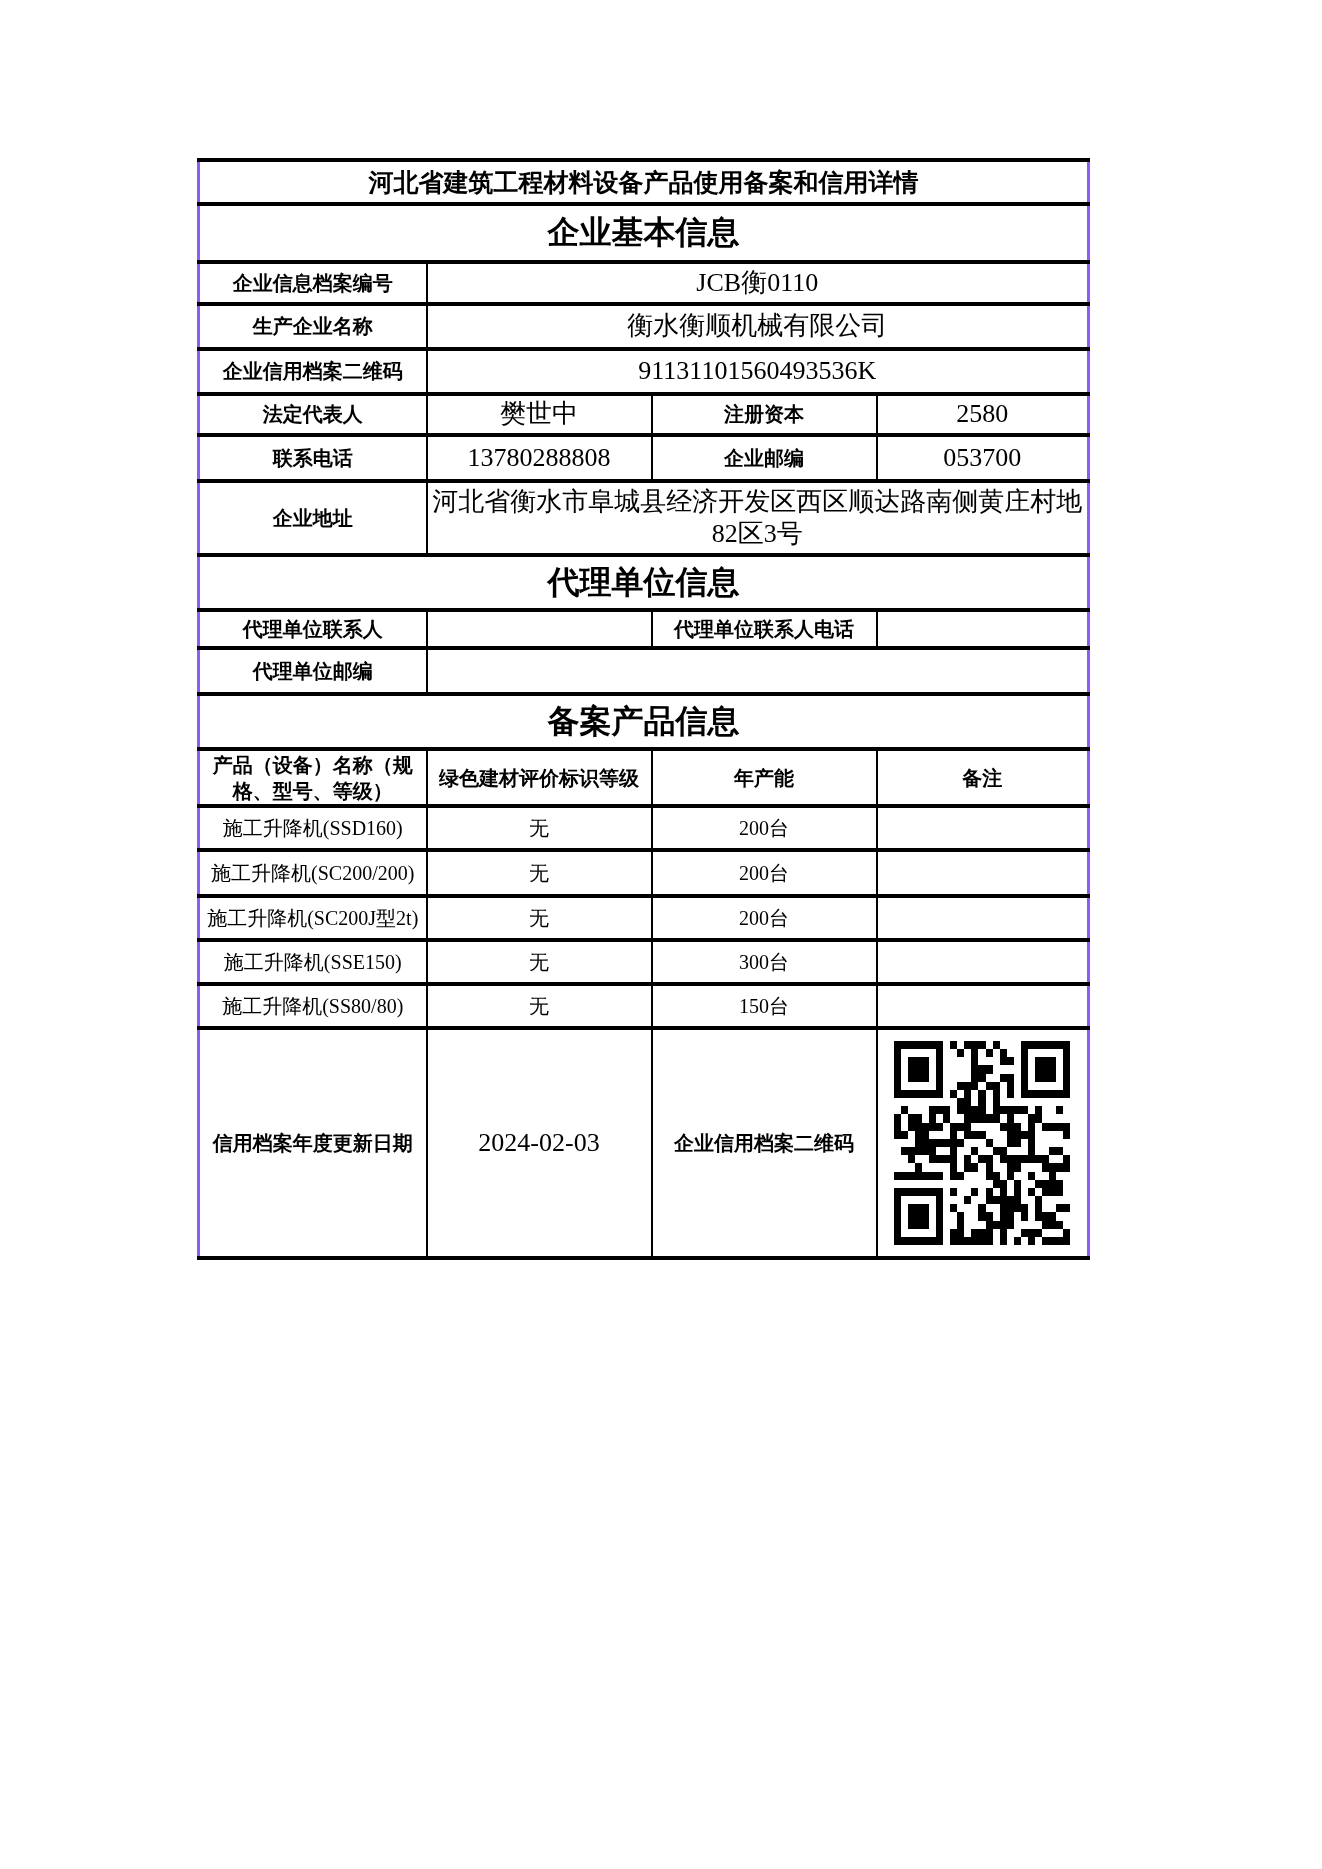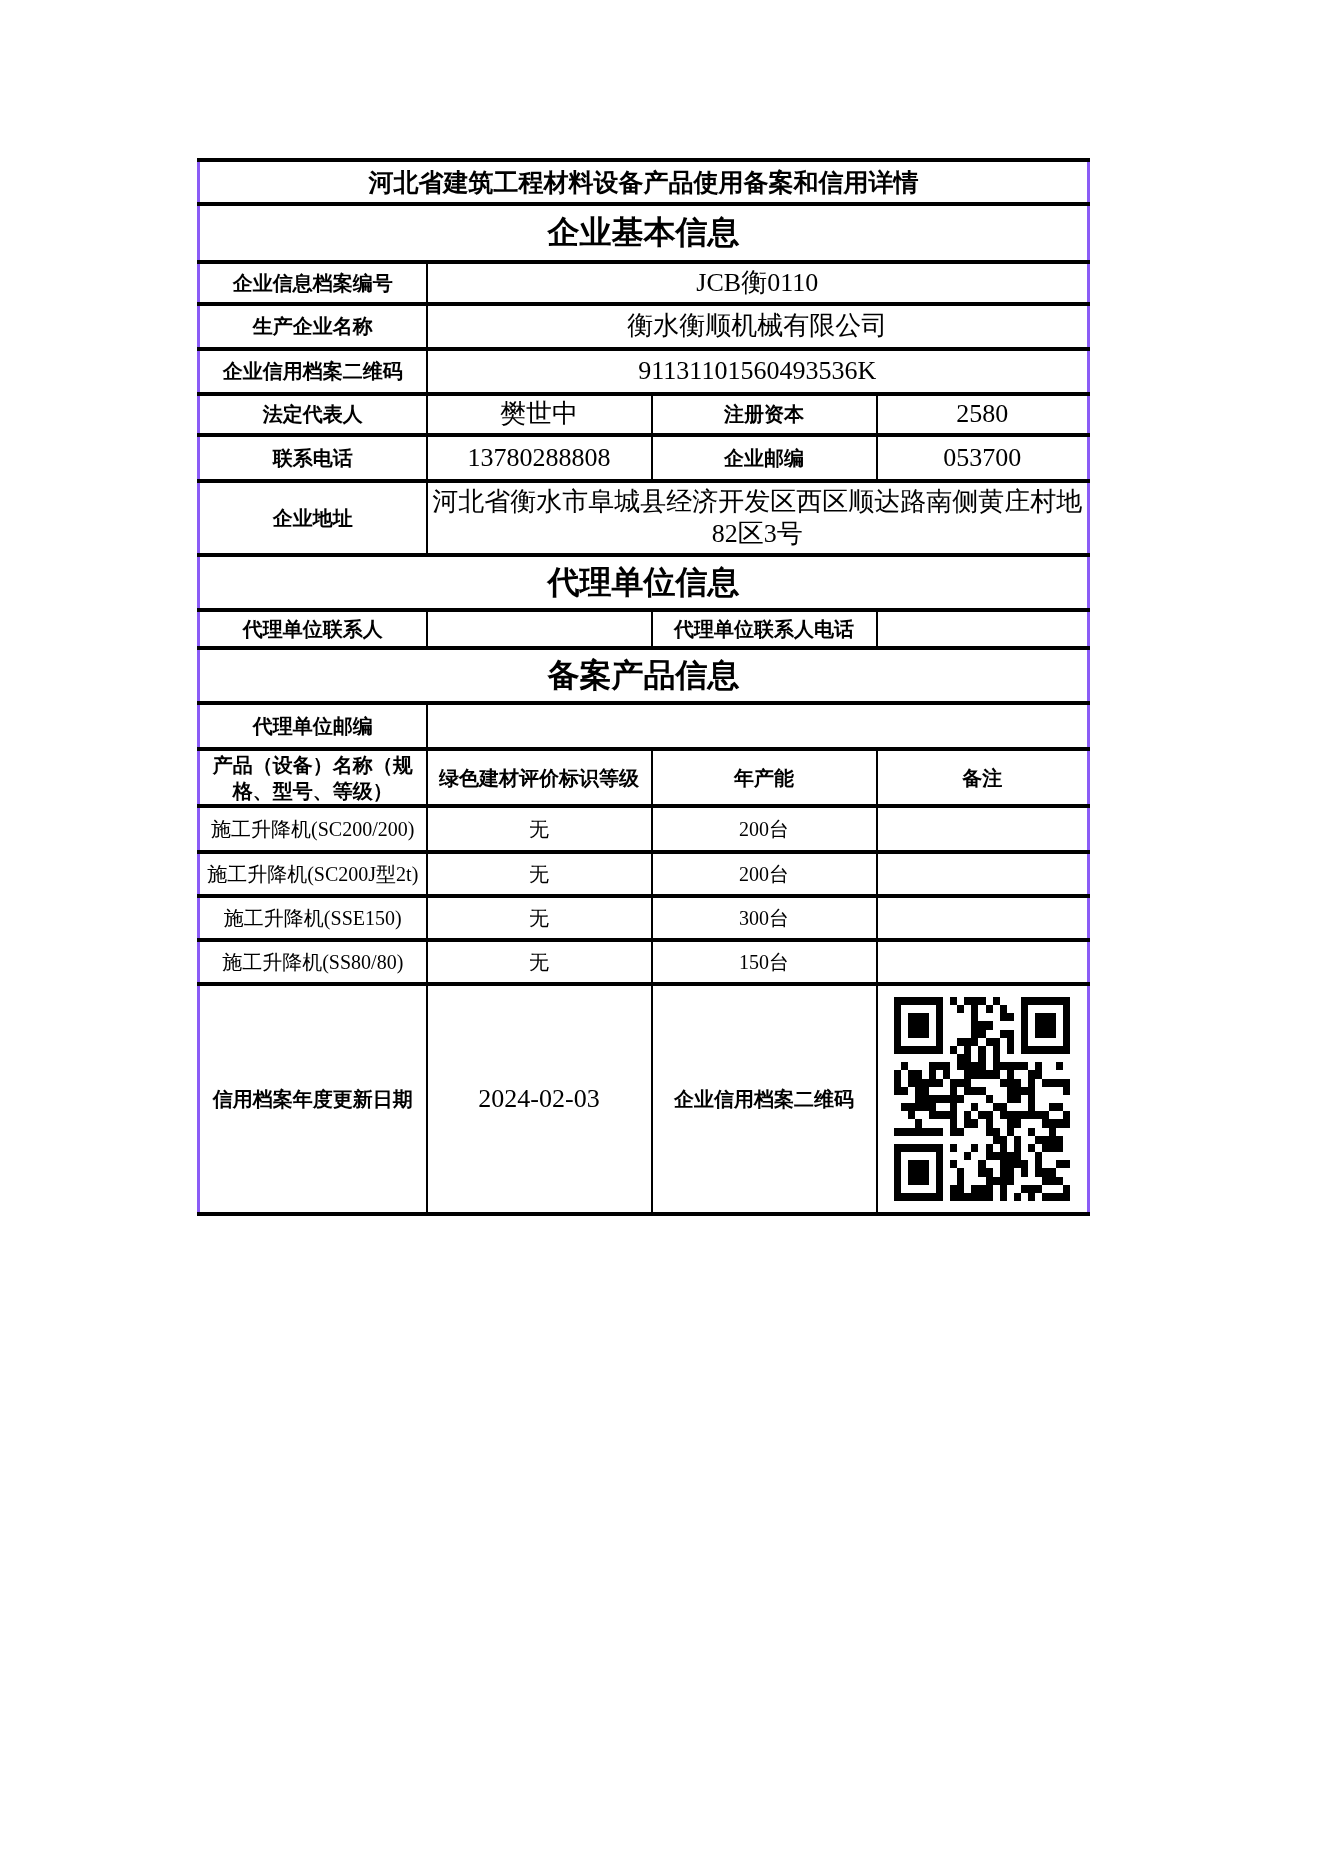--- a/index.html
+++ b/index.html
@@ -71,33 +71,39 @@
 
     <tr style="height:55px">
       <td colspan="4" class="sect">代理单位信息</td>
     </tr>
     <tr style="height:38px">
       <td class="lbl">代理单位联系人</td>
       <td class="val"></td>
       <td class="lbl">代理单位联系人电话</td>
       <td class="val"></td>
     </tr>
-    <tr style="height:55px">
-      <td colspan="4" class="sect">备案产品信息</td>
-    </tr>
-
     <tr style="height:46px">
       <td class="lbl">代理单位邮编</td>
       <td colspan="3" class="val"></td>
+    </tr>
+
+    <tr style="height:55px">
+      <td colspan="4" class="sect">备案产品信息</td>
     </tr>
     <tr style="height:57px">
       <td class="phead">产品（设备）名称（规格、型号、等级）</td>
       <td class="phead">绿色建材评价标识等级</td>
       <td class="phead">年产能</td>
       <td class="phead">备注</td>
+    </tr>
+    <tr style="height:44px">
+      <td class="pname">施工升降机(SSD160)</td>
+      <td class="pval">无</td>
+      <td class="pval">200台</td>
+      <td class="pval"></td>
     </tr>
     <tr style="height:46px">
       <td class="pname">施工升降机(SC200/200)</td>
       <td class="pval">无</td>
       <td class="pval">200台</td>
       <td class="pval"></td>
     </tr>
     <tr style="height:44px">
       <td class="pname">施工升降机(SC200J型2t)</td>
       <td class="pval">无</td>

